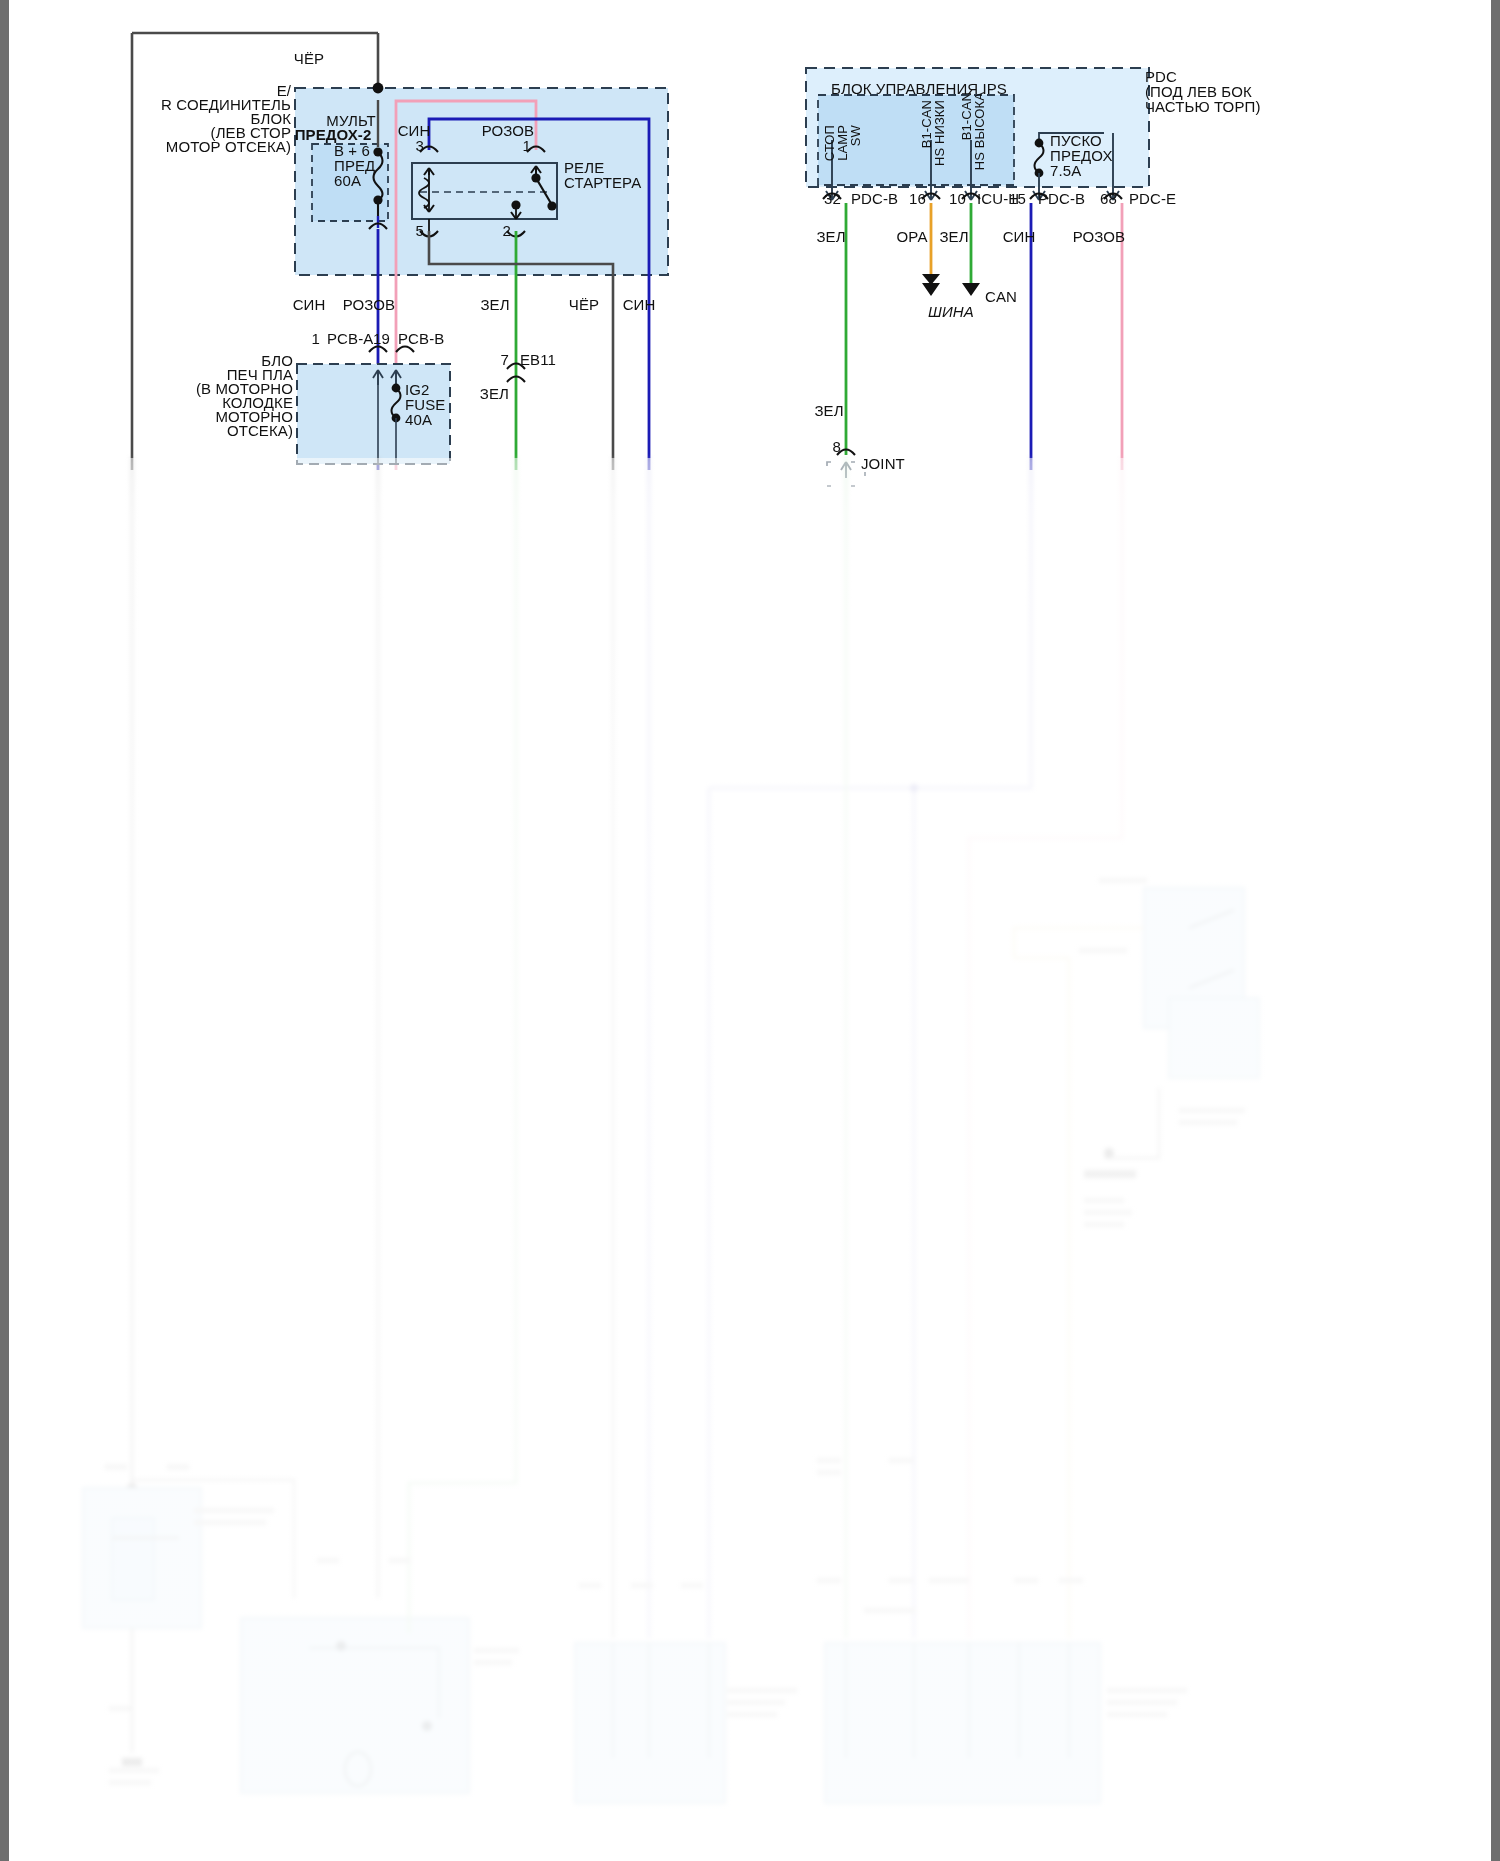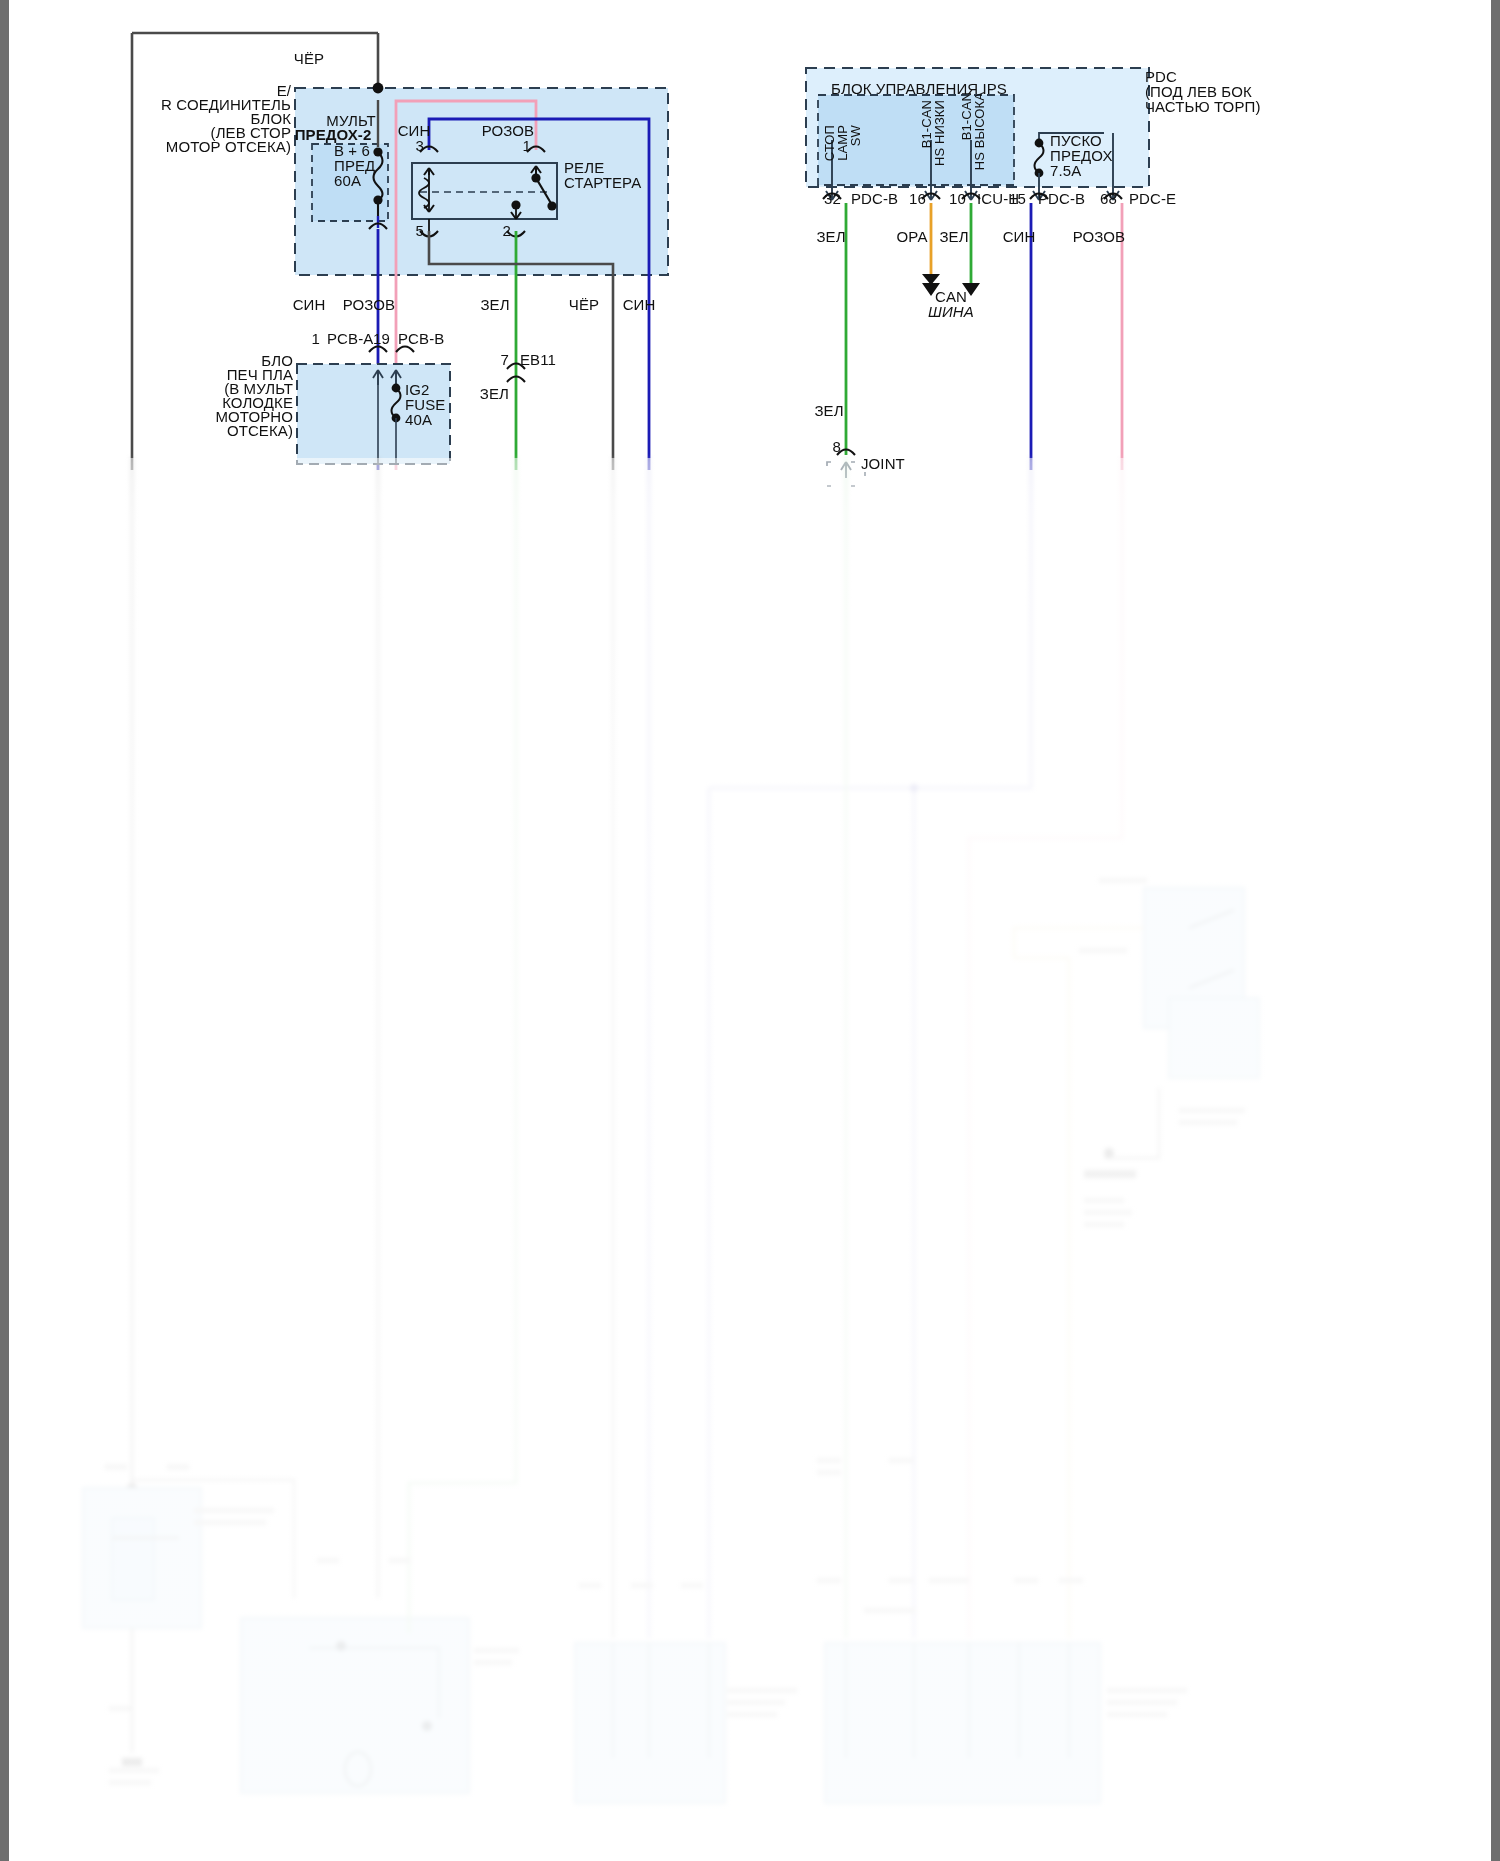--- a/index.html
+++ b/index.html
@@ -269,21 +269,21 @@
     <div class="lbl c" style="left:575px;top:296px;">ЧЁР</div>
     <div class="lbl c" style="left:630px;top:296px;">СИН</div>
 
     <div class="lbl r" style="left:311px;top:330px;">1</div>
     <div class="lbl" style="left:318px;top:330px;">PCB-A</div>
     <div class="lbl r" style="left:381px;top:330px;">19</div>
     <div class="lbl" style="left:389px;top:330px;">PCB-B</div>
 
     <div class="lbl r" style="left:284px;top:352px;">БЛО</div>
     <div class="lbl r" style="left:284px;top:366px;">ПЕЧ ПЛА</div>
-    <div class="lbl r" style="left:284px;top:380px;">(В МУЛЬТ</div>
+    <div class="lbl r" style="left:284px;top:380px;">(В МОТОРНО</div>
     <div class="lbl r" style="left:284px;top:394px;">КОЛОДКЕ</div>
     <div class="lbl r" style="left:284px;top:408px;">МОТОРНО</div>
     <div class="lbl r" style="left:284px;top:422px;">ОТСЕКА)</div>
 
     <div class="lbl" style="left:396px;top:381px;">IG2</div>
     <div class="lbl" style="left:396px;top:396px;">FUSE</div>
     <div class="lbl" style="left:396px;top:411px;">40A</div>
 
     <div class="lbl r" style="left:500px;top:351px;">7</div>
     <div class="lbl" style="left:511px;top:351px;">EB11</div>
@@ -318,21 +318,21 @@
     <div class="lbl" style="left:1029px;top:190px;">PDC-B</div>
     <div class="lbl r" style="left:1108px;top:190px;">68</div>
     <div class="lbl" style="left:1120px;top:190px;">PDC-E</div>
 
     <div class="lbl c" style="left:822px;top:228px;">ЗЕЛ</div>
     <div class="lbl c" style="left:903px;top:228px;">ОРА</div>
     <div class="lbl c" style="left:945px;top:228px;">ЗЕЛ</div>
     <div class="lbl c" style="left:1010px;top:228px;">СИН</div>
     <div class="lbl c" style="left:1090px;top:228px;">РОЗОВ</div>
 
-    <div class="lbl c" style="left:942px;top:288px;">CAN</div>
+    <div class="lbl c" style="left:992px;top:288px;">CAN</div>
     <div class="lbl c" style="left:942px;top:303px;font-style:italic;">ШИНА</div>
 
     <div class="lbl c" style="left:820px;top:402px;">ЗЕЛ</div>
     <div class="lbl r" style="left:832px;top:438px;">8</div>
     <div class="lbl" style="left:852px;top:455px;">JOINT</div>
 
     <div class="wmark"></div>
   </div>
 </div>
 

